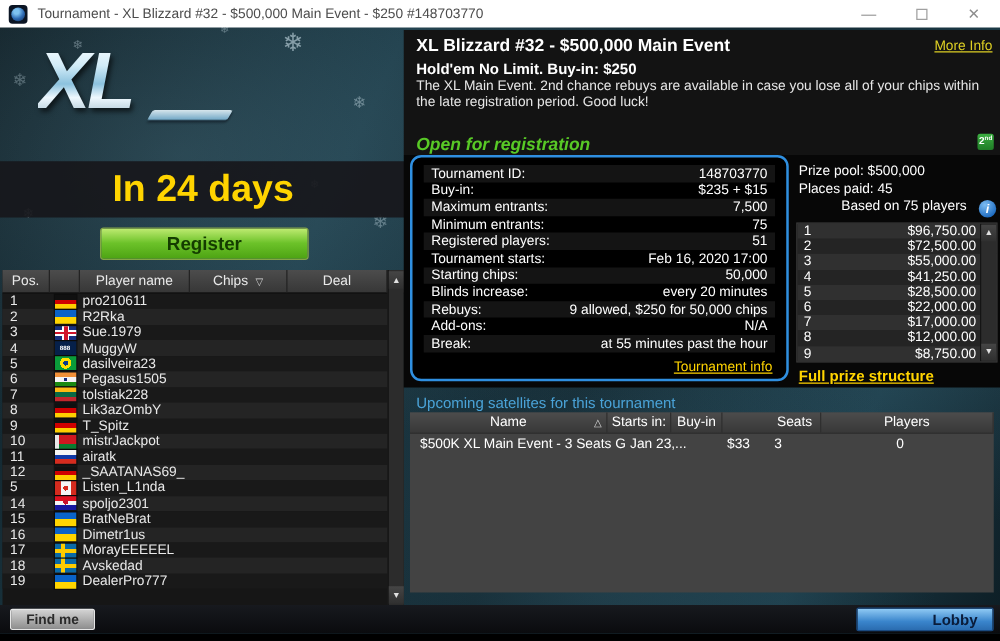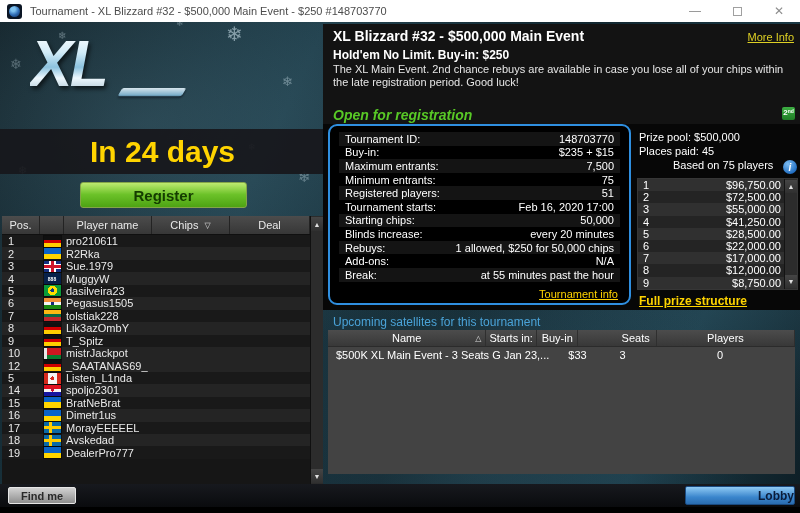--- a/index.html
+++ b/index.html
@@ -113,32 +113,32 @@
   .sats-title{position:absolute;left:8px;top:3px;color:#4aa3d8;font-size:12px;}
   .sats-table{position:absolute;left:3px;top:18px;width:467px;height:144px;background:#434343;}
   .shead{display:flex;height:17px;background:linear-gradient(#4c4c4c,#383838);border-bottom:1px solid #2b2b2b;font-size:11px;}
   .shc{display:flex;align-items:center;justify-content:center;border-right:1px solid #2f2f2f;position:relative;}
   .sw-name{width:172px;}.sw-starts{width:55px;}.sw-buyin{width:45px;}.sw-seats{width:45px;margin-left:37px;}.sw-players{width:150px;}
   .shc .sorticon{position:absolute;right:4px;margin:0;}
   .srow{display:flex;height:16px;align-items:center;font-size:11px;white-space:nowrap;}
   .sc{overflow:hidden;flex:0 0 auto;}
   .sc-name{width:172px;padding-left:8px;}
   .sc-starts{width:55px;padding-left:4px;}
-  .sc-buyin{width:45px;text-align:center;}
+  .sc-buyin{width:45px;text-align:right;}
   .sc-seats{width:45px;text-align:center;}
   .sc-players{width:150px;text-align:center;}
 
   
   .bottombar{position:absolute;left:0;top:468px;width:800px;height:23px;background:linear-gradient(#17191e,#0a0b0e);z-index:20;}
   .findme{position:absolute;left:8px;top:3px;width:68px;height:17px;border-radius:2px;
     background:linear-gradient(#d2d2d2,#8e8e8e);border:1px solid #e6e6e6;
     font-family:inherit;font-size:11px;font-weight:bold;color:#2a2a2a;cursor:pointer;}
   .lobby{position:absolute;right:5px;top:2px;width:110px;height:19px;border-radius:2px;
     background:linear-gradient(#8fcaf4,#3a85cc 60%,#2a6cb0);border:1px solid #1a4a80;
-    font-family:inherit;font-size:12px;font-weight:bold;color:#0a1c3a;text-align:right;padding-right:0;cursor:pointer;}
+    font-family:inherit;font-size:12px;font-weight:bold;color:#0a1c3a;text-align:right;padding-right:12px;cursor:pointer;}
 </style>
 </head>
 <body>
 
 <div>
 
   <div class="titlebar">
     <span class="app-icon"></span>
     <span class="tb-title">Tournament - XL Blizzard #32 - $500,000 Main Event - $250 #148703770</span>
     <span class="winbtns">
@@ -262,20 +262,29 @@
           </div>
           <div class="prow alt">
             <span class="c-pos">10</span>
             <span class="c-flag">
               <span class="flag" style="background: linear-gradient(90deg, rgb(232, 232, 232) 0px, rgb(232, 232, 232) 3px, transparent 3px), linear-gradient(rgb(206, 23, 32) 0px, rgb(206, 23, 32) 62%, rgb(10, 124, 48) 62%);"></span>
             </span>
             <span class="c-name">mistrJackpot</span>
             <span class="c-chips"></span>
             <span class="c-deal"></span>
           </div>
+          <div class="prow">
+            <span class="c-pos">11</span>
+            <span class="c-flag">
+              <span class="flag" style="background: linear-gradient(rgb(245, 245, 245) 0px, rgb(245, 245, 245) 33%, rgb(16, 57, 166) 33%, rgb(16, 57, 166) 66%, rgb(213, 43, 30) 66%);"></span>
+            </span>
+            <span class="c-name">airatk</span>
+            <span class="c-chips"></span>
+            <span class="c-deal"></span>
+          </div>
           <div class="prow alt">
             <span class="c-pos">12</span>
             <span class="c-flag">
               <span class="flag" style="background: linear-gradient(rgb(16, 16, 16) 0px, rgb(16, 16, 16) 33%, rgb(208, 0, 0) 33%, rgb(208, 0, 0) 66%, rgb(255, 206, 0) 66%);"></span>
             </span>
             <span class="c-name">_SAATANAS69_</span>
             <span class="c-chips"></span>
             <span class="c-deal"></span>
           </div>
           <div class="prow">
@@ -391,21 +400,21 @@
           <div class="drow lit">
             <span class="dlabel">Starting chips:</span>
             <span class="dvalue">50,000</span>
           </div>
           <div class="drow">
             <span class="dlabel">Blinds increase:</span>
             <span class="dvalue">every 20 minutes</span>
           </div>
           <div class="drow lit">
             <span class="dlabel">Rebuys:</span>
-            <span class="dvalue">1 allowed, $250 for 50,000 chips</span>
+            <span class="dvalue">9 allowed, $250 for 50,000 chips</span>
           </div>
           <div class="drow">
             <span class="dlabel">Add-ons:</span>
             <span class="dvalue">N/A</span>
           </div>
           <div class="drow lit">
             <span class="dlabel">Break:</span>
             <span class="dvalue">at 55 minutes past the hour</span>
           </div>
         </div>

